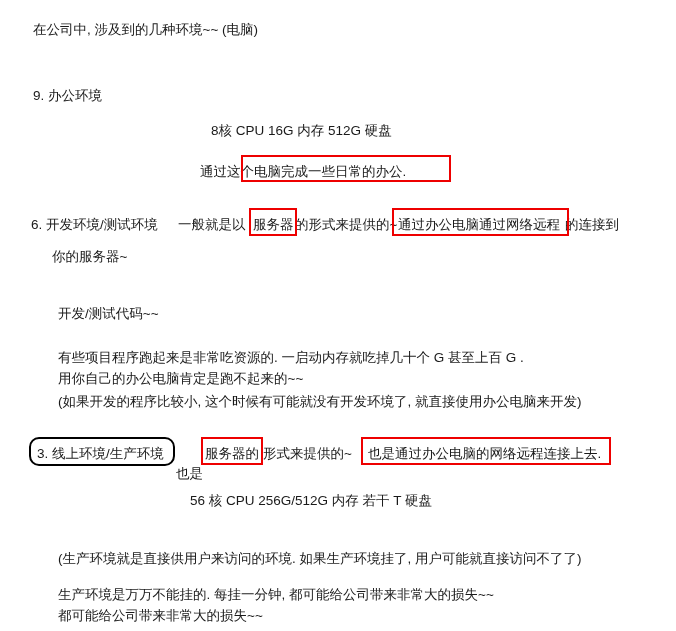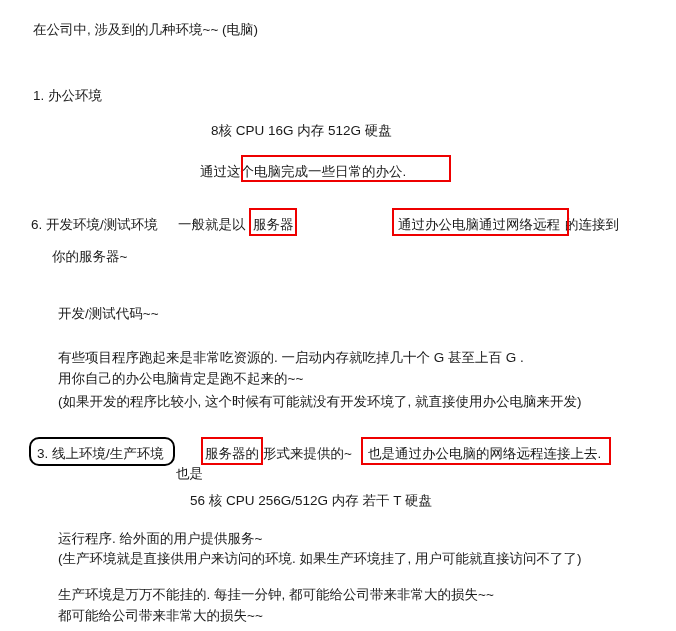--- a/index.html
+++ b/index.html
@@ -42,28 +42,29 @@
     pointer-events: none;
   }
 </style>
 </head>
 <body>
 
 <div class="page">
 
   <div class="line" style="left:33px; top:20px;">在公司中, 涉及到的几种环境~~ (电脑)</div>
 
-  <div class="line" style="left:33px; top:86px;">1. 办公环境</div>
+  <div class="line" style="left:33px; top:86px;">9. 办公环境</div>
   <div class="line" style="left:211px; top:121px;">8核 CPU 16G 内存 512G 硬盘</div>
   <div class="line" style="left:200px; top:162px;">通过这个电脑完成一些日常的办公.</div>
   <div class="redbox" style="left:241px; top:155px; width:210px; height:27px;"></div>
 
   <div class="line" style="left:31px; top:215px;">6. 开发环境/测试环境</div>
   <div class="line" style="left:178px; top:215px;">一般就是以</div>
   <div class="line" style="left:253px; top:215px;">服务器</div>
+  <div class="line" style="left:295px; top:215px;">的形式来提供的~</div>
   <div class="line" style="left:398px; top:215px;">通过办公电脑通过网络远程</div>
   <div class="line" style="left:565px; top:215px;">的连接到</div>
   <div class="line" style="left:52px; top:247px;">你的服务器~</div>
   <div class="redbox" style="left:249px; top:208px; width:48px; height:28px;"></div>
   <div class="redbox" style="left:392px; top:208px; width:177px; height:28px;"></div>
 
   <div class="line" style="left:58px; top:304px;">开发/测试代码~~</div>
   <div class="line" style="left:58px; top:348px;">有些项目程序跑起来是非常吃资源的. 一启动内存就吃掉几十个 G 甚至上百 G .</div>
   <div class="line" style="left:58px; top:369px;">用你自己的办公电脑肯定是跑不起来的~~</div>
   <div class="line" style="left:58px; top:392px;">(如果开发的程序比较小, 这个时候有可能就没有开发环境了, 就直接使用办公电脑来开发)</div>
@@ -71,18 +72,17 @@
   <div class="line" style="left:37px; top:444px;">3. 线上环境/生产环境</div>
   <div class="line" style="left:176px; top:444px;margin-top:20px;">也是</div>
   <div class="line" style="left:205px; top:444px;">服务器的</div>
   <div class="line" style="left:263px; top:444px;">形式来提供的~</div>
   <div class="line" style="left:368px; top:444px;">也是通过办公电脑的网络远程连接上去.</div>
   <div class="blackbox" style="left:29px; top:437px; width:146px; height:29px;"></div>
   <div class="redbox" style="left:201px; top:437px; width:62px; height:28px;"></div>
   <div class="redbox" style="left:361px; top:437px; width:250px; height:28px;"></div>
 
   <div class="line" style="left:190px; top:491px;">56 核 CPU    256G/512G 内存  若干 T 硬盘</div>
-  <div class="line" style="left:58px; top:529px;">运行程序. 给外面的用户提供服务~</div>
   <div class="line" style="left:58px; top:549px;">(生产环境就是直接供用户来访问的环境. 如果生产环境挂了, 用户可能就直接访问不了了)</div>
   <div class="line" style="left:58px; top:585px;">生产环境是万万不能挂的. 每挂一分钟, 都可能给公司带来非常大的损失~~</div>
   <div class="line" style="left:58px; top:606px;">都可能给公司带来非常大的损失~~</div>
 
 </div>
 
 </body></html>

